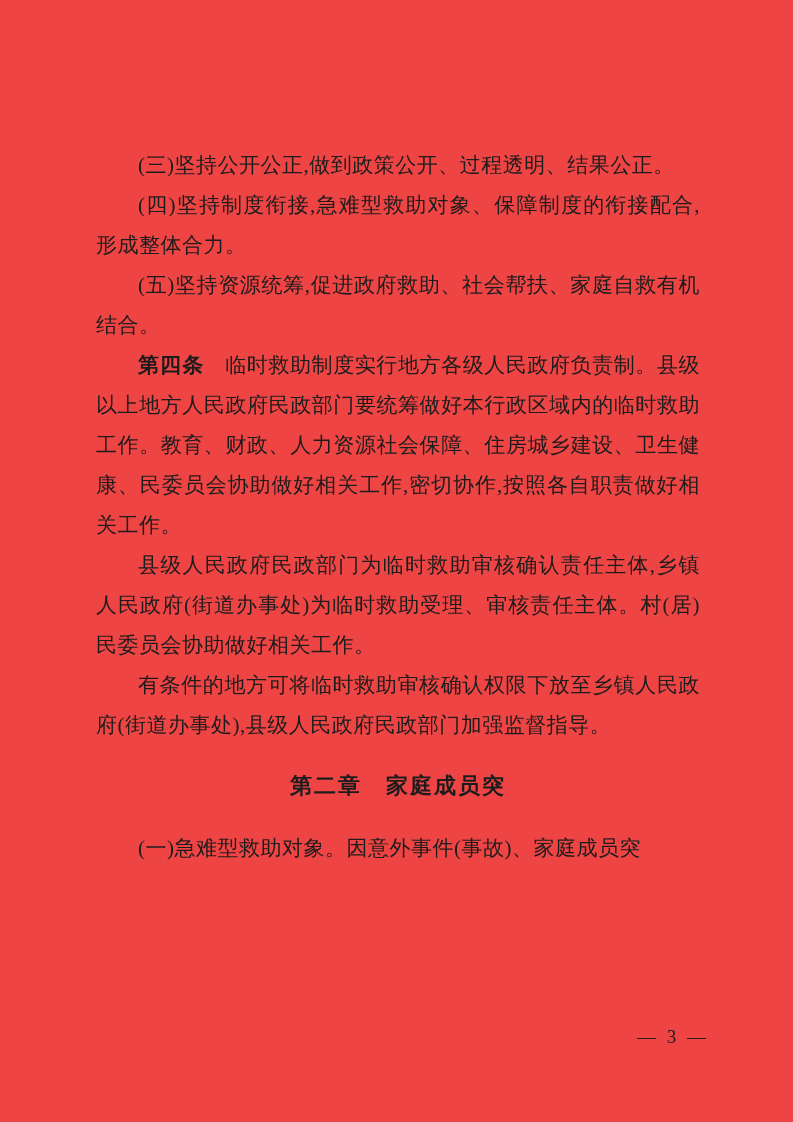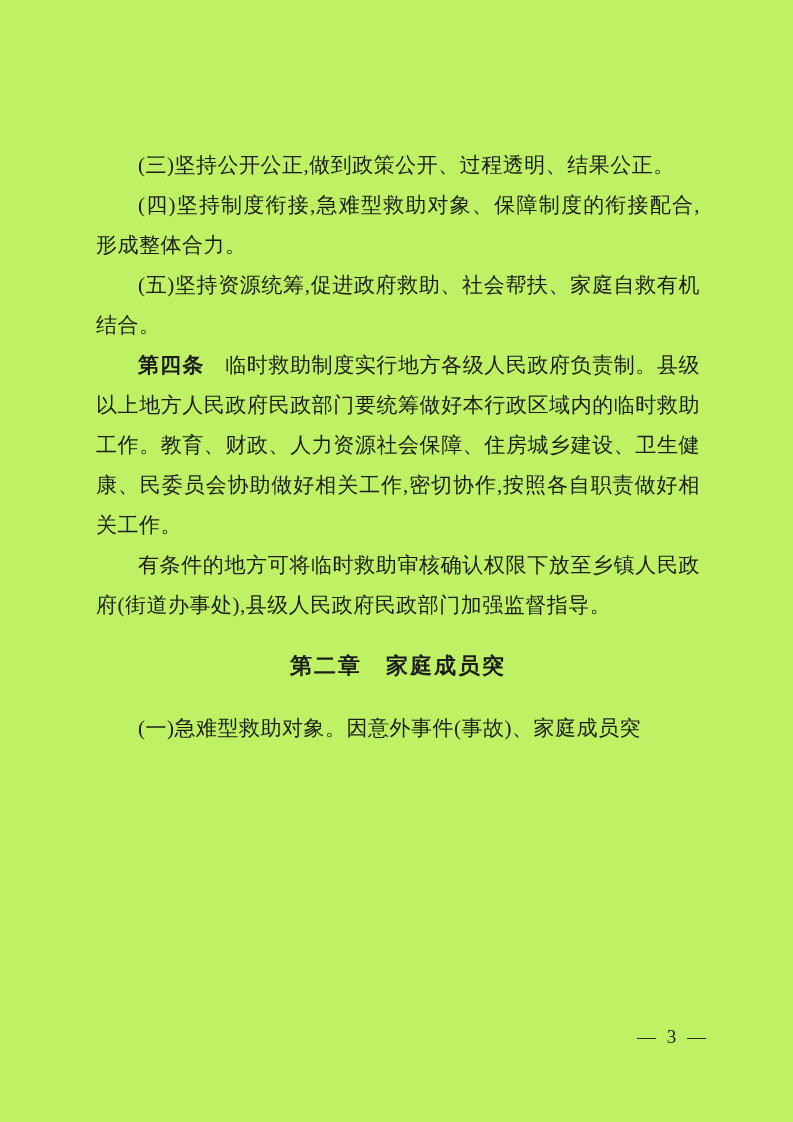--- a/index.html
+++ b/index.html
@@ -4,21 +4,21 @@
 <style>
   html, body {
     margin: 0;
     padding: 0;
     background: #ffffff;
   }
   .page {
     position: relative;
     width: 793px;
     height: 1122px;
-    background: #bef264;
+    background: #ef4444;
     color: #1c1c1c;
     overflow: hidden;
     font-family: "Liberation Serif", "DejaVu Serif", serif;
   }
   .content {
     position: absolute;
     top: 145px;
     left: 96px;
     width: 604px;
   }
@@ -66,20 +66,21 @@
   <div class="content">
 
     <p class="body-par"><span>(三)坚持公开公正,做到政策公开、过程透明、结果公正。</span></p>
 
     <p class="body-par"><span>(四)坚持制度衔接,急难型救助对象、保障制度的衔接配合,形成整体合力。</span></p>
 
     <p class="body-par"><span>(五)坚持资源统筹,促进政府救助、社会帮扶、家庭自救有机结合。</span></p>
 
     <p class="body-par"><span class="lead">第四条</span><span>临时救助制度实行地方各级人民政府负责制。县级以上地方人民政府民政部门要统筹做好本行政区域内的临时救助工作。教育、财政、人力资源社会保障、住房城乡建设、卫生健康、民委员会协助做好相关工作,密切协作,按照各自职责做好相关工作。</span></p>
 
+    <p class="body-par"><span>县级人民政府民政部门为临时救助审核确认责任主体,乡镇人民政府(街道办事处)为临时救助受理、审核责任主体。村(居)民委员会协助做好相关工作。</span></p>
 
     <p class="body-par"><span>有条件的地方可将临时救助审核确认权限下放至乡镇人民政府(街道办事处),县级人民政府民政部门加强监督指导。</span></p>
 
     <h2 class="chapter">第二章　家庭成员突</h2>
 
 
     <p class="body-par"><span>(一)急难型救助对象。因意外事件(事故)、家庭成员突</span></p>
 
   </div>
 

